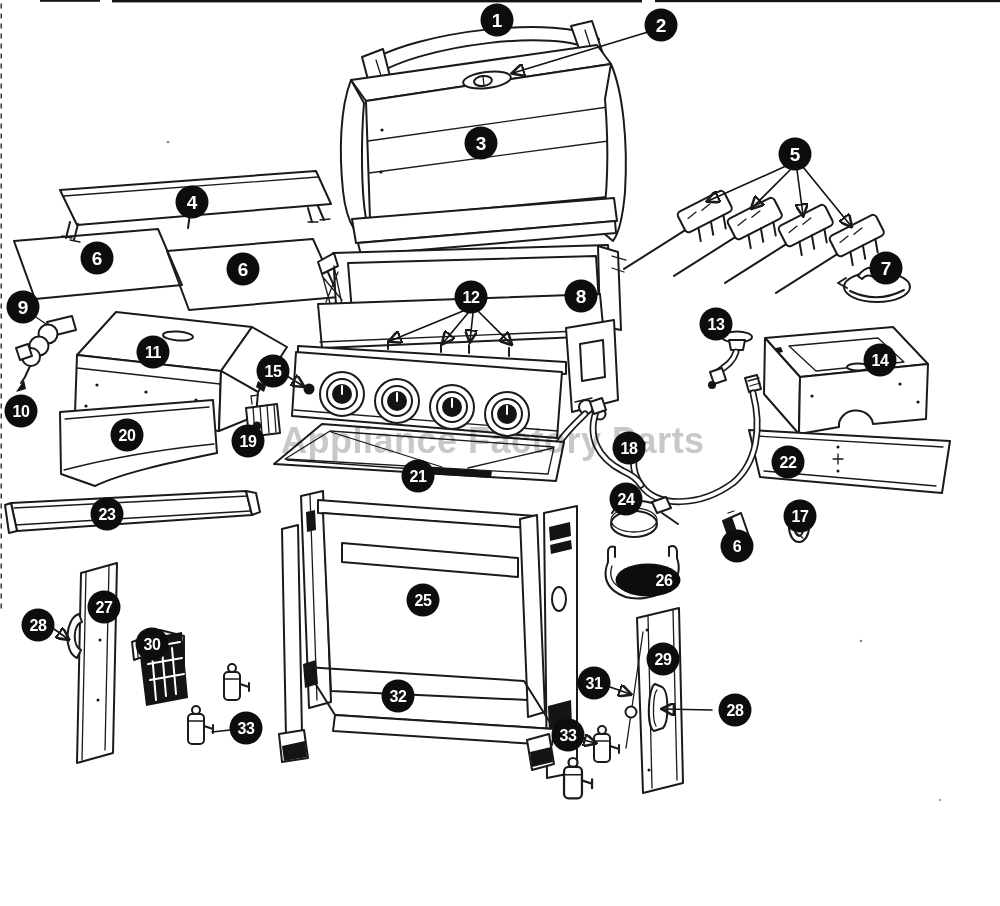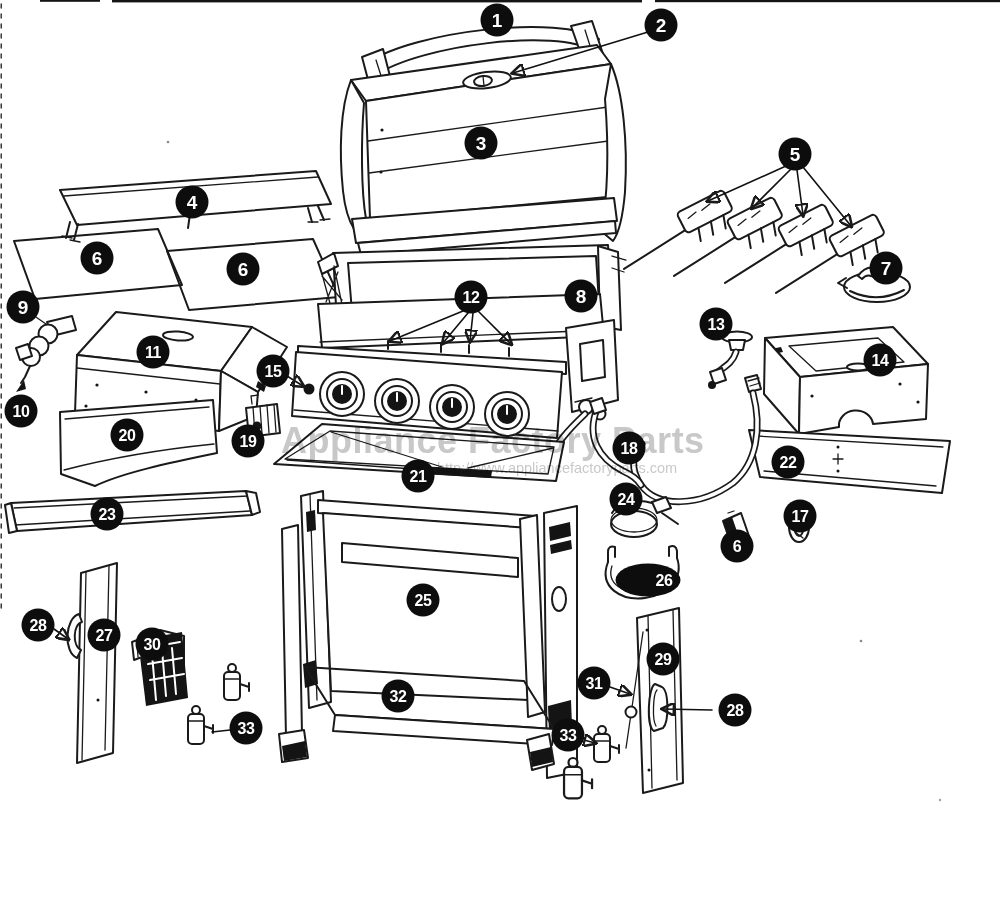--- a/index.html
+++ b/index.html
@@ -387,21 +387,20 @@
     <line class="lead" x1="287" y1="376" x2="303" y2="386" marker-end="url(#ah)"></line>
     <line class="lead" x1="54" y1="629" x2="68" y2="639" marker-end="url(#ah)"></line>
     <line class="lead" x1="712" y1="710" x2="663" y2="709" marker-end="url(#ah)"></line>
     <line class="lead" x1="610" y1="687" x2="630" y2="694" marker-end="url(#ah)"></line>
     <line class="lead" x1="230" y1="730" x2="212" y2="732"></line>
     <line class="lead" x1="584" y1="740" x2="595" y2="743" marker-end="url(#ah)"></line>
   </g>
 </svg>
 
 <div class="wm-brand">Appliance Factory Parts</div>
-<div class="wm-url">http://www.appliancefactoryparts.com</div>
 
 <div id="callout-layer">
       <div class="callout" style="left: 497px; top: 20px;">1</div>
       <div class="callout" style="left: 661px; top: 25px;">2</div>
       <div class="callout" style="left: 481px; top: 143px;">3</div>
       <div class="callout" style="left: 192px; top: 202px;">4</div>
       <div class="callout" style="left: 795px; top: 154px;">5</div>
       <div class="callout" style="left: 97px; top: 258px;">6</div>
       <div class="callout" style="left: 243px; top: 269px;">6</div>
       <div class="callout" style="left: 886px; top: 268px;">7</div>
@@ -417,21 +416,21 @@
       <div class="callout two" style="left: 800px; top: 516px;">17</div>
       <div class="callout two" style="left: 629px; top: 448px;">18</div>
       <div class="callout two" style="left: 248px; top: 441px;">19</div>
       <div class="callout two" style="left: 127px; top: 435px;">20</div>
       <div class="callout two" style="left: 418px; top: 476px;">21</div>
       <div class="callout two" style="left: 788px; top: 462px;">22</div>
       <div class="callout two" style="left: 107px; top: 514px;">23</div>
       <div class="callout two" style="left: 626px; top: 499px;">24</div>
       <div class="callout two" style="left: 423px; top: 584px; margin-top: 16px;">25</div>
       <div class="callout two" style="left: 648px; top: 580px; padding-left: 32px;">26</div>
-      <div class="callout two" style="left: 104px; top: 607px; margin-top: 28px;">27</div>
+      <div class="callout two" style="left: 104px; top: 607px;">27</div>
       <div class="callout two" style="left: 38px; top: 625px;">28</div>
       <div class="callout two" style="left: 735px; top: 710px;">28</div>
       <div class="callout two" style="left: 663px; top: 659px;">29</div>
       <div class="callout two" style="left: 152px; top: 644px;">30</div>
       <div class="callout two" style="left: 594px; top: 683px;">31</div>
       <div class="callout two" style="left: 398px; top: 696px;">32</div>
       <div class="callout two" style="left: 246px; top: 728px;">33</div>
       <div class="callout two" style="left: 568px; top: 735px;">33</div>
     </div>
 

